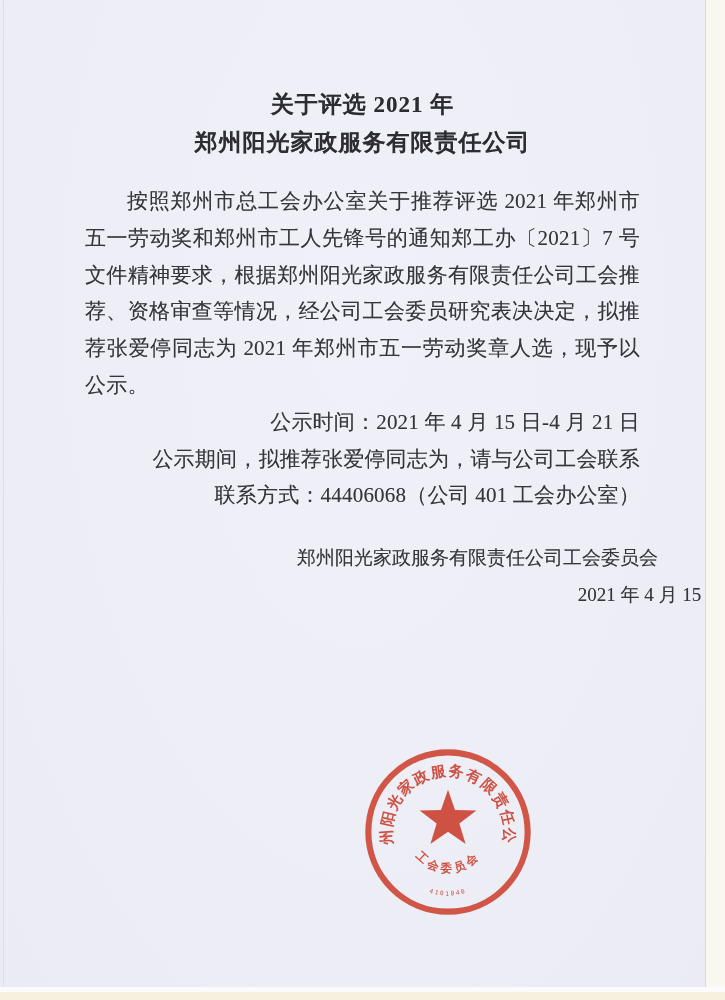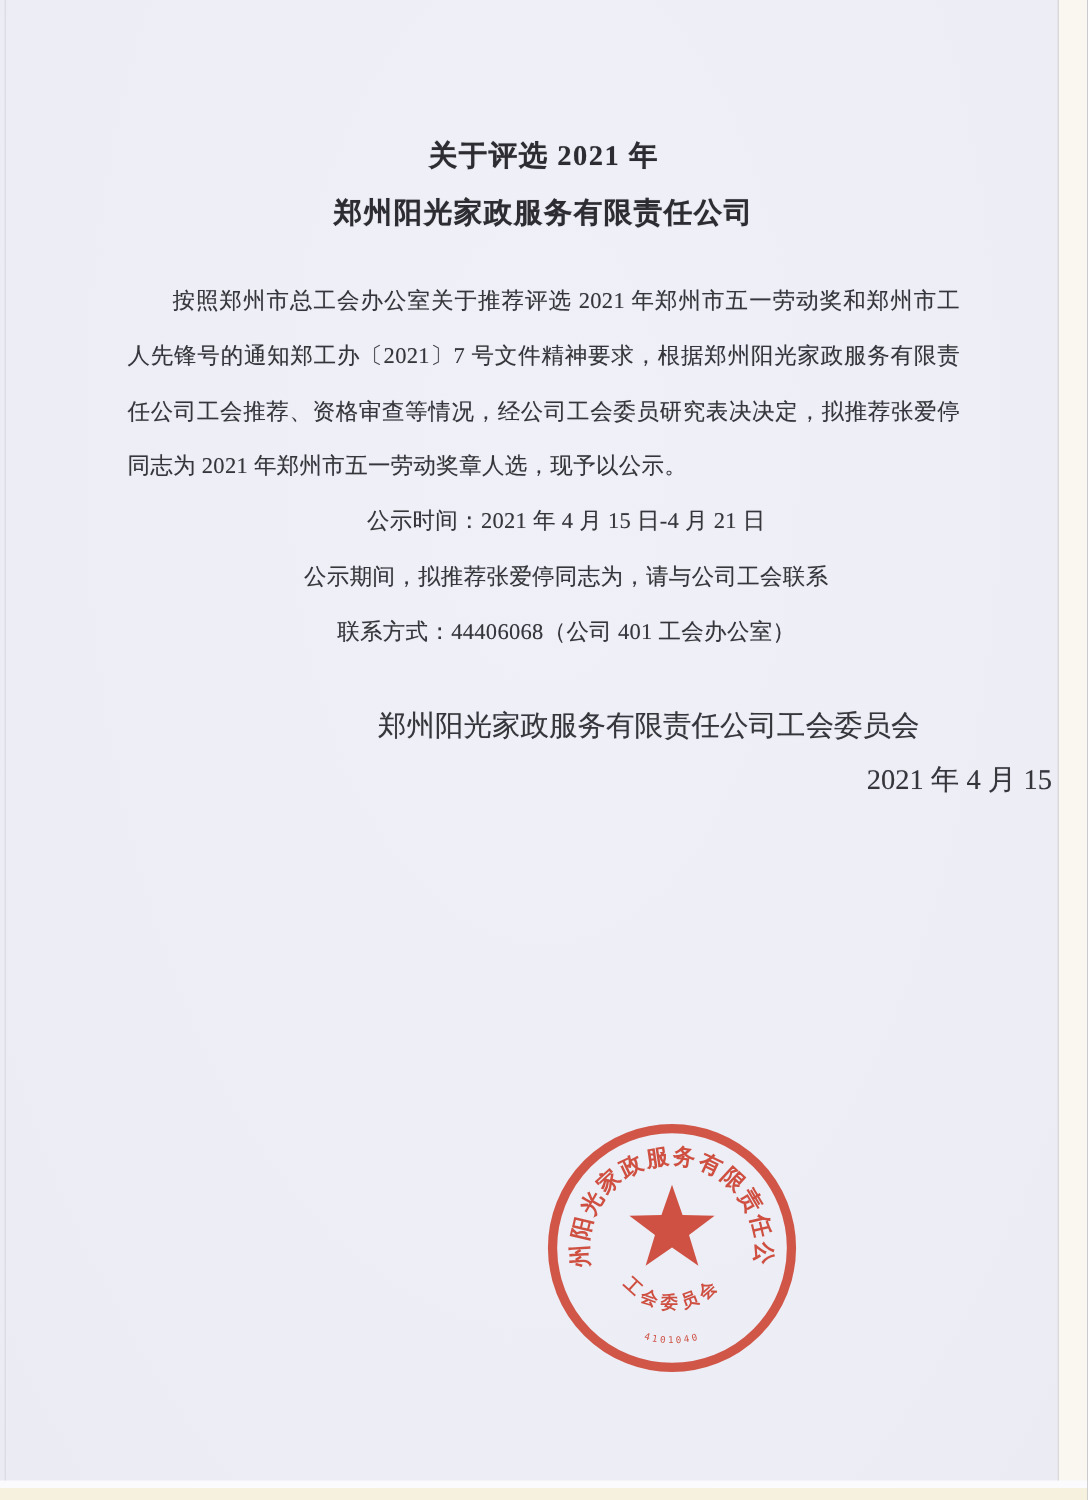--- a/index.html
+++ b/index.html
@@ -15,46 +15,46 @@
   }
   
   .edge-left{position:absolute;left:3px;top:0;width:1px;height:100%;background:#dddde6;}
   .edge-right{position:absolute;right:0;top:0;width:19px;height:100%;background:#f9f7f0;border-left:1px solid #d8d8de;}
   .edge-bottom-white{position:absolute;left:0;bottom:8px;width:100%;height:5px;background:#fbfbfd;z-index:3;}
   .edge-bottom{position:absolute;left:0;bottom:0;width:100%;height:8px;background:#f5f1de;z-index:3;}
 
   .title-block{
     margin:86px 85px 0 85px;
     text-align:center;
-    font-size:19px;font-weight:700;
+    font-size:23px;font-weight:700;
     line-height:38px;
     letter-spacing:1px;
     color:#2c2c32;
     text-shadow:0 0 .6px rgba(44,44,50,.45);
   }
   .body-text{
     margin:21px 85px 0 85px;
   }
   .para{
     margin:0;
-    font-size:15px;
+    font-size:21px;
     line-height:36.8px;
     text-align:justify;
     text-indent:2em;
     letter-spacing:.2px;
     text-shadow:0 0 .5px rgba(53,53,60,.4);
   }
-  .para.single{text-align:center;}
+  .para.single{text-align:right;}
   .signature-block{
     margin:26px 0 0 0;
     font-size:19px;
     line-height:36.8px;
     text-shadow:0 0 .5px rgba(53,53,60,.4);
   }
-  .sig-company{text-align:right;padding-right:112px;}
+  .sig-company{text-align:right;padding-right:67px;}
   .sig-date{text-align:right;}
 
   .seal{
     position:absolute;
     left:360px;top:744px;
     width:176px;height:176px;
     mix-blend-mode:multiply;
     opacity:.92;
     filter:blur(.35px);
     z-index:2;

